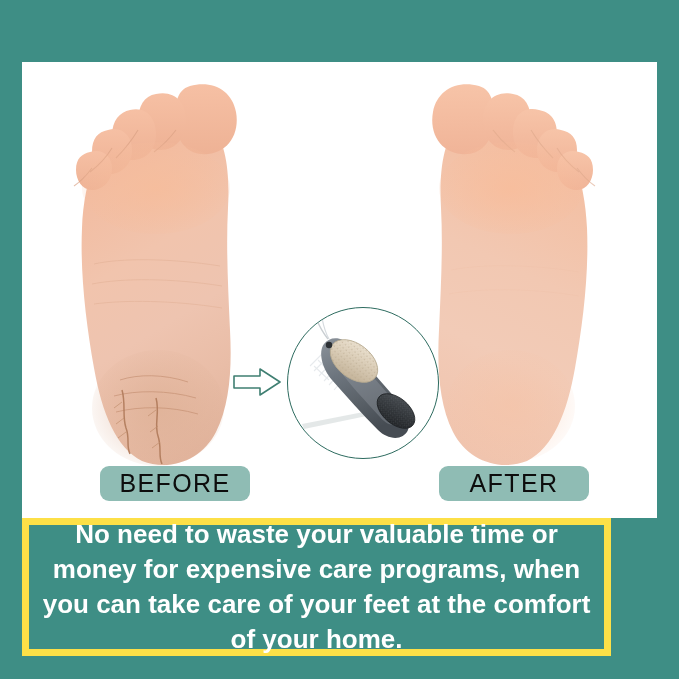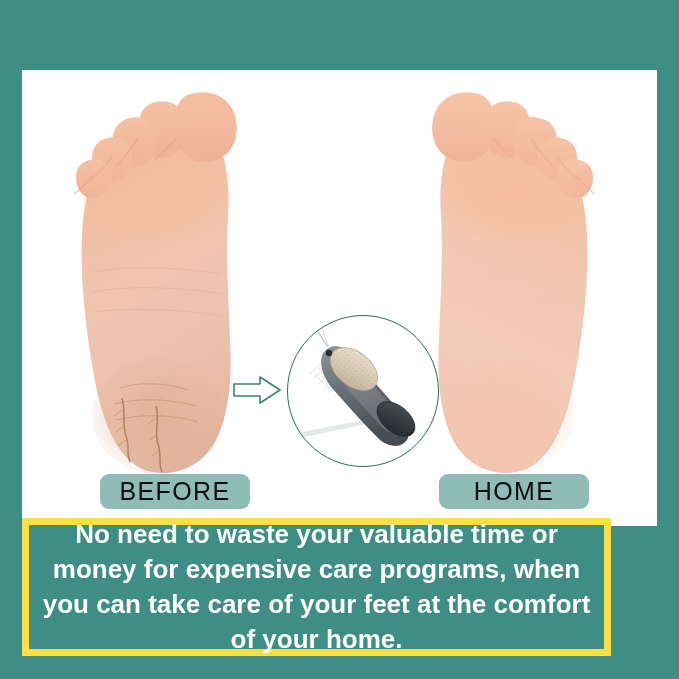--- a/index.html
+++ b/index.html
@@ -36,21 +36,20 @@
 
   
   #photo-panel {
     position: absolute;
     left: 22px;
     top: 62px;
     width: 635px;
     height: 456px;
     background: #ffffff;
     overflow: hidden;
-    margin-top: 8px;
   }
 
   
   .foot {
     position: absolute;
   }
 
   #foot-before {
     left: 38px;
     top: 6px;
@@ -368,21 +367,21 @@
 
         <g stroke="#eebfa7" stroke-width="0.9" fill="none" opacity="0.35">
           <path d="M 34 200 C 64 194, 114 194, 162 202"></path>
           <path d="M 32 224 C 64 218, 114 218, 162 226"></path>
         </g>
       </svg>
     </div>
 
     <div class="badge" id="badge-before">BEFORE</div>
 
-    <div class="badge" id="badge-after">HOME</div>
+    <div class="badge" id="badge-after">AFTER</div>
 
   </div>
 
   <div id="caption-outer">
     <div id="caption-box">
       <div id="caption-text">No need to waste your valuable time or money for expensive care programs, when you can take care of your feet at the comfort of your home.</div>
     </div>
   </div>
 
 </div>

